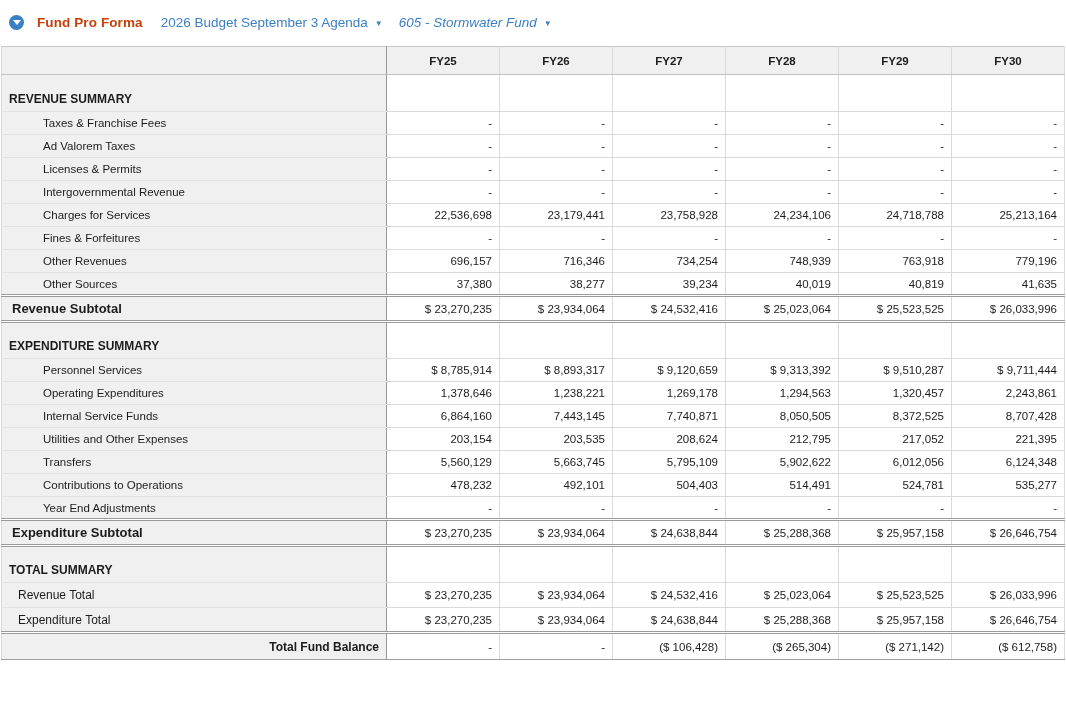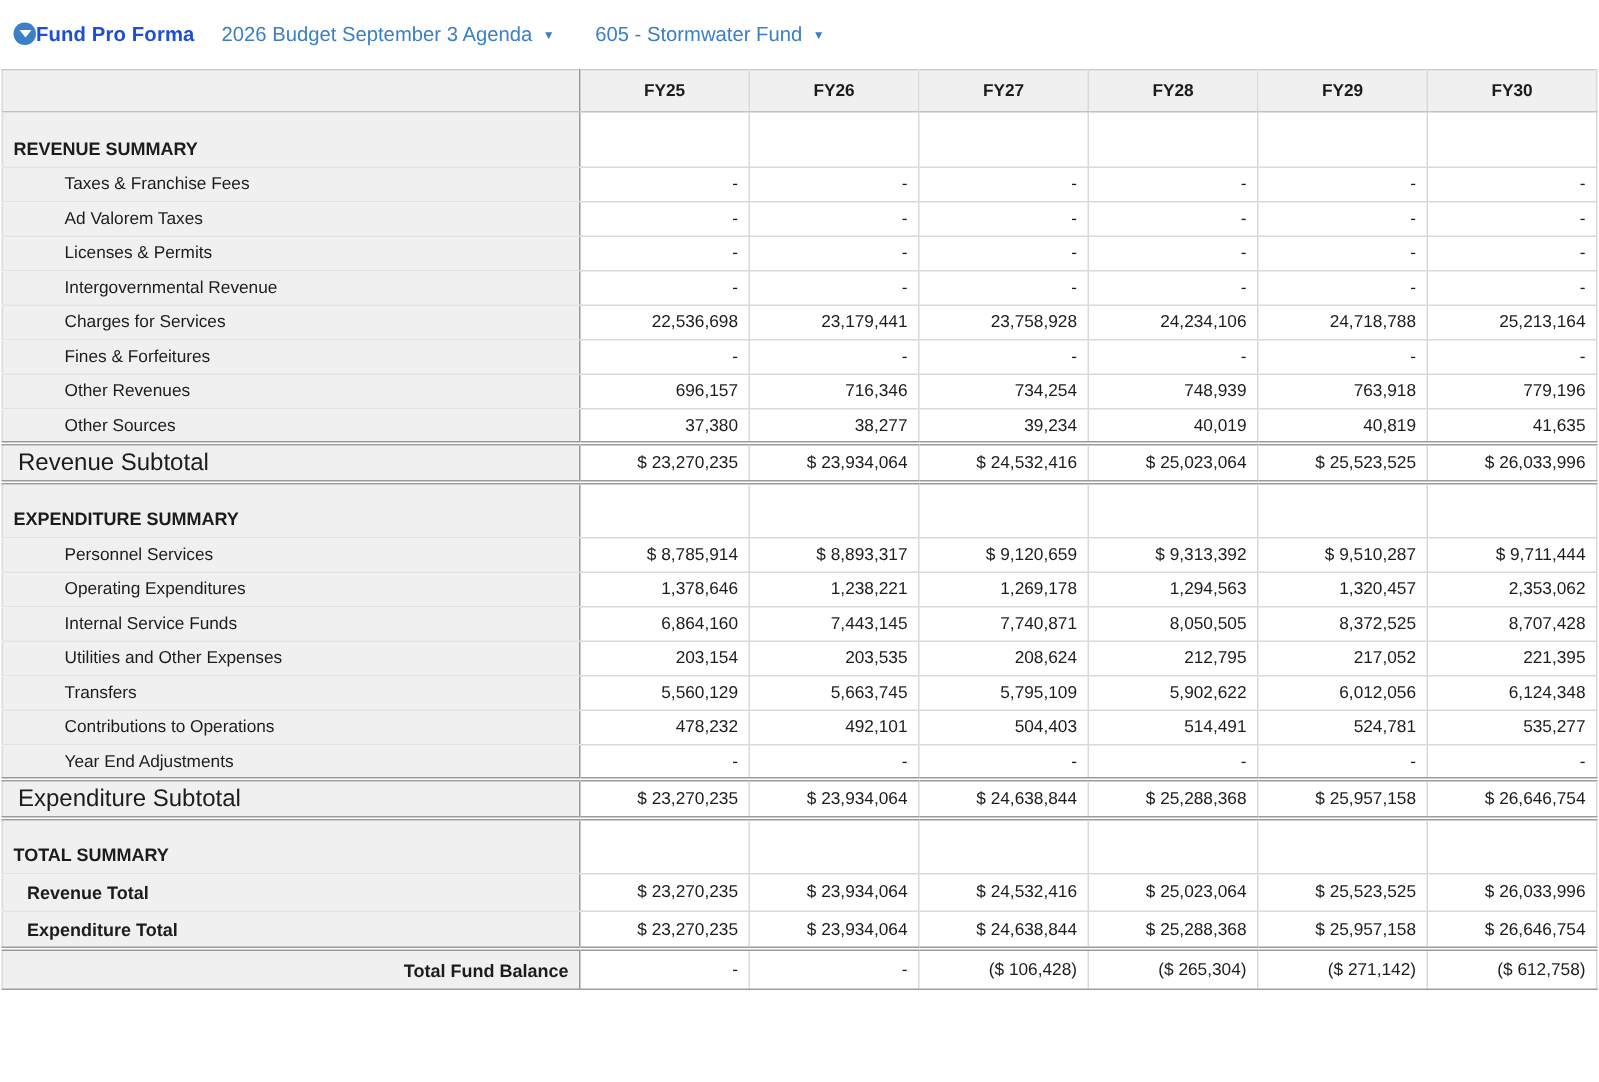--- a/index.html
+++ b/index.html
@@ -26,29 +26,29 @@
     display:flex;align-items:center;justify-content:center;
     cursor:pointer;flex:0 0 auto;
   }
   .collapse-btn .tri{
     width:0;height:0;margin-top:1px;
     border-left:4px solid transparent;
     border-right:4px solid transparent;
     border-top:5px solid #ffffff;
   }
   .page-title{
-    font-weight:bold;font-size:13.5px;color:#1d4ed8;
-    letter-spacing:0.1px;white-space:nowrap;
+    font-weight:bold;font-size:13.5px;color:#c2410c;
+    margin-left:13px;letter-spacing:0.1px;white-space:nowrap;
   }
   .dropdown{
     display:flex;align-items:center;gap:7px;
     color:var(--accent);font-size:13.5px;cursor:pointer;white-space:nowrap;
   }
   .dropdown.first{margin-left:18px;}
-  .dropdown.second{margin-left:27px;}
+  .dropdown.second{margin-left:16px;font-style:italic;}
   .caret{font-size:8px;padding-top:2px;color:var(--accent);}
   
   table{
     border-collapse:collapse;table-layout:fixed;
     width:1064px;margin-left:1px;margin-top:4px;
     font-size:11.5px;color:#1c1c1c;
     border-top:1px solid #c9c9c9;border-left:1px solid #d9d9d9;
     border-right:1px solid #b9b9b9;border-bottom:1px solid #9e9e9e;
   }
   col.c-label{width:385px;}
@@ -75,23 +75,23 @@
   tr.item  th,tr.item  td{height:23px;}
   tr.item .lbl{padding-left:41px;}
   tr.section th,tr.section td{height:37px;vertical-align:bottom;padding-bottom:5px;}
   tr.section .lbl{font-weight:bold;font-size:12px;}
   tr.section.no-lb .lbl{border-bottom-color:var(--label-bg);}
   tr.subtotal th,tr.subtotal td{
     height:26px;
     border-top:3px double var(--grid-dark);
     border-bottom:3px double var(--grid-dark);
   }
-  tr.subtotal .lbl{font-weight:normal;font-size:16px;padding-left:10px;}
+  tr.subtotal .lbl{font-weight:bold;font-size:13px;padding-left:10px;}
   tr.total th,tr.total td{height:25px;}
-  tr.total .lbl{font-weight:bold;font-size:12px;padding-left:16px;}
+  tr.total .lbl{font-weight:normal;font-size:12px;padding-left:16px;}
   tr.grand th,tr.grand td{
     height:27px;
     border-top:3px double var(--grid-dark);
     border-bottom:1px solid #9e9e9e;
   }
   tr.grand .lbl{font-weight:bold;font-size:12px;text-align:right;}
 </style>
 </head>
 <body>
 
@@ -240,21 +240,21 @@
         <td class="val">$ 9,510,287</td>
         <td class="val">$ 9,711,444</td>
       </tr>
       <tr class="item">
         <th class="lbl">Operating Expenditures</th>
         <td class="val">1,378,646</td>
         <td class="val">1,238,221</td>
         <td class="val">1,269,178</td>
         <td class="val">1,294,563</td>
         <td class="val">1,320,457</td>
-        <td class="val">2,353,062</td>
+        <td class="val">2,243,861</td>
       </tr>
       <tr class="item">
         <th class="lbl">Internal Service Funds</th>
         <td class="val">6,864,160</td>
         <td class="val">7,443,145</td>
         <td class="val">7,740,871</td>
         <td class="val">8,050,505</td>
         <td class="val">8,372,525</td>
         <td class="val">8,707,428</td>
       </tr>

